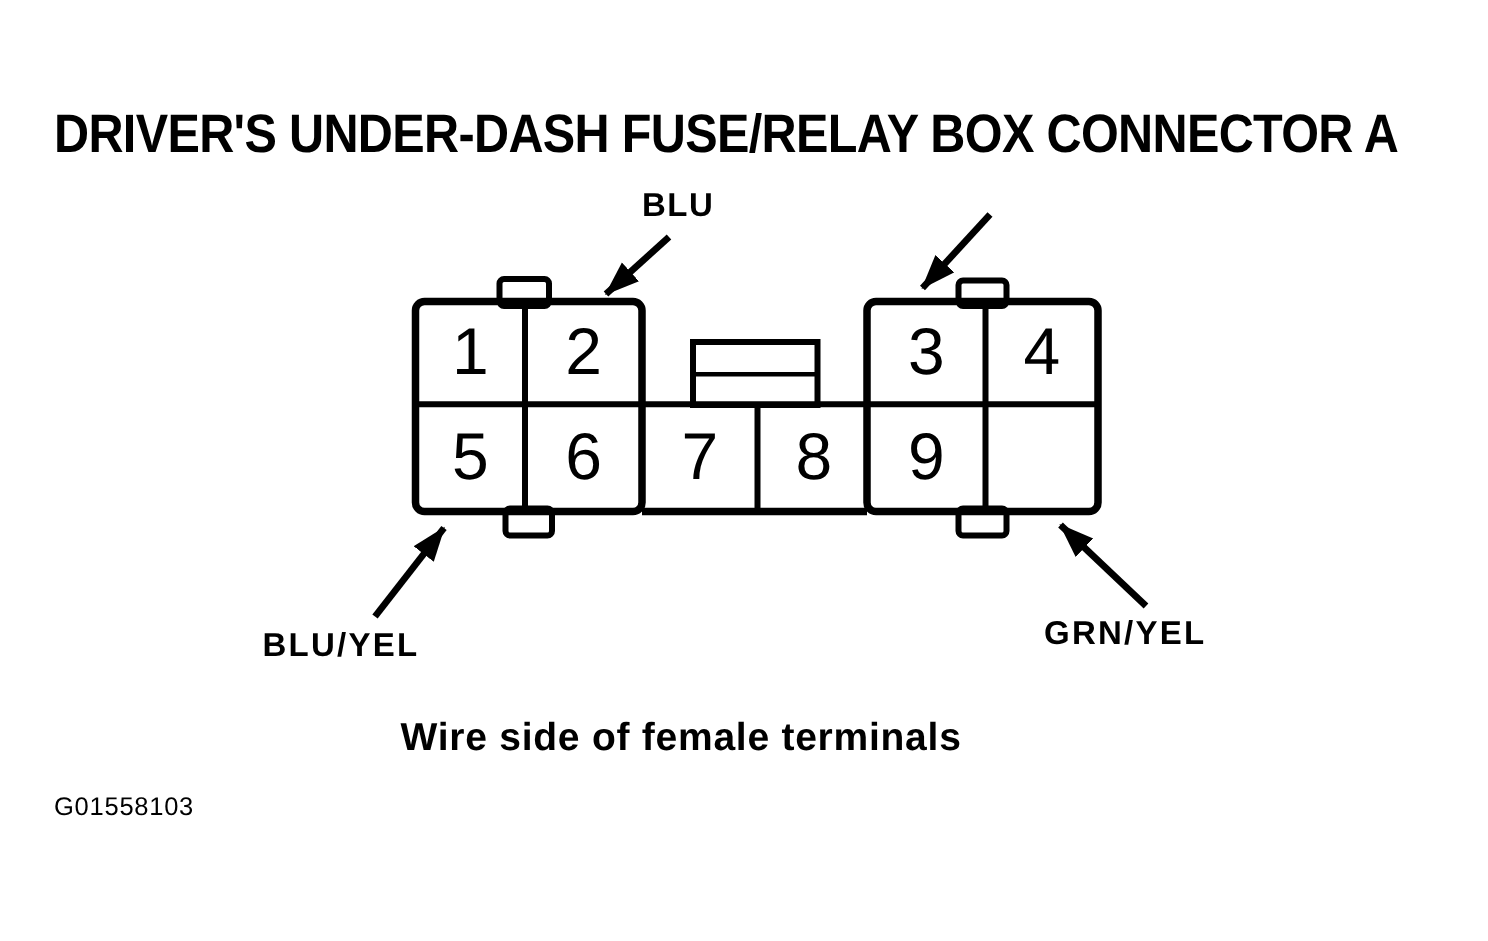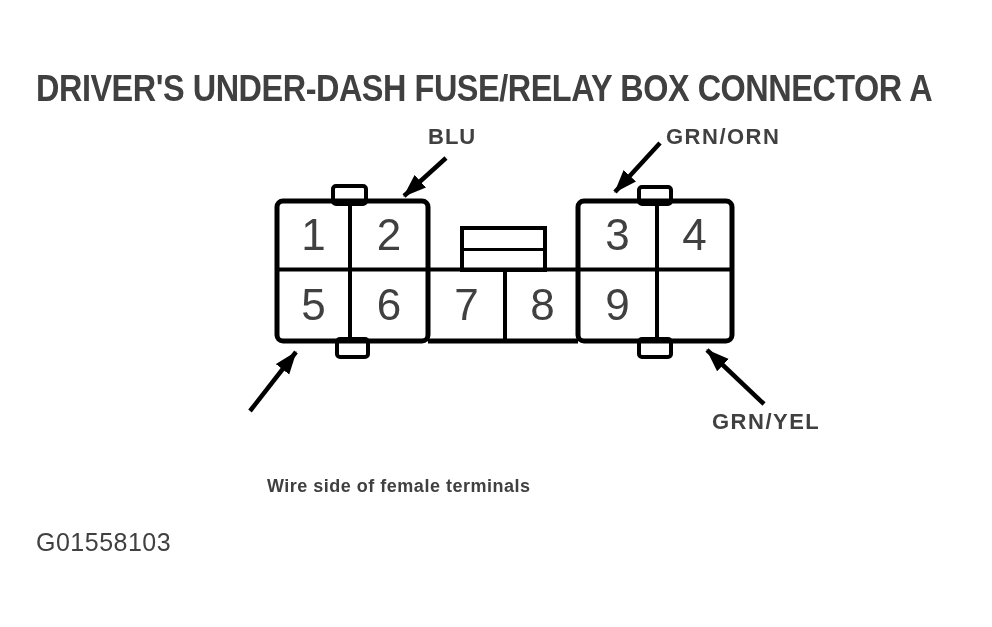--- a/index.html
+++ b/index.html
@@ -5,21 +5,21 @@
   html, body {
     margin: 0;
     padding: 0;
     background: #ffffff;
   }
   .stage {
     position: relative;
     width: 992px;
     height: 627px;
     background: #ffffff;
-    color: #404040;
+    color: #000000;
     font-family: "Liberation Sans", sans-serif;
     overflow: hidden;
   }
   .abs { position: absolute; }
   .diagram-title {
     left: 36px;
     top: 68px;
     font-size: 36px;
     font-weight: bold;
     letter-spacing: -0.5px;
@@ -29,33 +29,33 @@
   }
   .wire-label {
     font-size: 22px;
     font-weight: bold;
     letter-spacing: 1px;
     white-space: nowrap;
   }
   #blu-label     { left: 428px; top: 124px; }
   #grn-orn-label { left: 666px; top: 124px; letter-spacing: 1.5px; }
   #blu-yel-label { left: 175px; top: 417px; letter-spacing: 1.5px; }
-  #grn-yel-label { left: 712px; top: 409px; letter-spacing: 1.5px; }
+  #grn-yel-label { left: 696px; top: 409px; letter-spacing: 1.5px; }
   .caption {
     left: 267px;
     top: 476px;
-    font-size: 18px;
+    font-size: 26px;
     font-weight: bold;
     letter-spacing: 0.5px;
     white-space: nowrap;
   }
   .figure-id {
     left: 36px;
     top: 528px;
-    font-size: 25px;
+    font-size: 17px;
     font-weight: normal;
     letter-spacing: 0.5px;
   }
   svg.overlay {
     position: absolute;
     left: 0;
     top: 0;
   }
   .pin-cell {
     display: flex;
@@ -123,21 +123,21 @@
       <line x1="446" y1="158" x2="404" y2="196" marker-end="url(#arrowhead)"></line>
       <line x1="660" y1="143" x2="615" y2="192" marker-end="url(#arrowhead)"></line>
       <line x1="250" y1="411" x2="296" y2="352" marker-end="url(#arrowhead)"></line>
       <line x1="764" y1="404" x2="707" y2="350" marker-end="url(#arrowhead)"></line>
     </g>
   </svg>
 
   <div class="abs diagram-title">DRIVER'S UNDER-DASH FUSE/RELAY BOX CONNECTOR A</div>
 
   <div id="blu-label" class="abs wire-label">BLU</div>
-  <div id="grn-orn-label" class="abs wire-label">GRN/ORN</div>
+  <div id="blu-yel-label" class="abs wire-label">BLU/YEL</div>
   <div id="grn-yel-label" class="abs wire-label">GRN/YEL</div>
 
   <div id="pin-cell-1" class="abs pin-cell">1</div>
   <div id="pin-cell-2" class="abs pin-cell">2</div>
   <div id="pin-cell-3" class="abs pin-cell">3</div>
   <div id="pin-cell-4" class="abs pin-cell">4</div>
   <div id="pin-cell-5" class="abs pin-cell">5</div>
   <div id="pin-cell-6" class="abs pin-cell">6</div>
   <div id="pin-cell-7" class="abs pin-cell">7</div>
   <div id="pin-cell-8" class="abs pin-cell">8</div>

